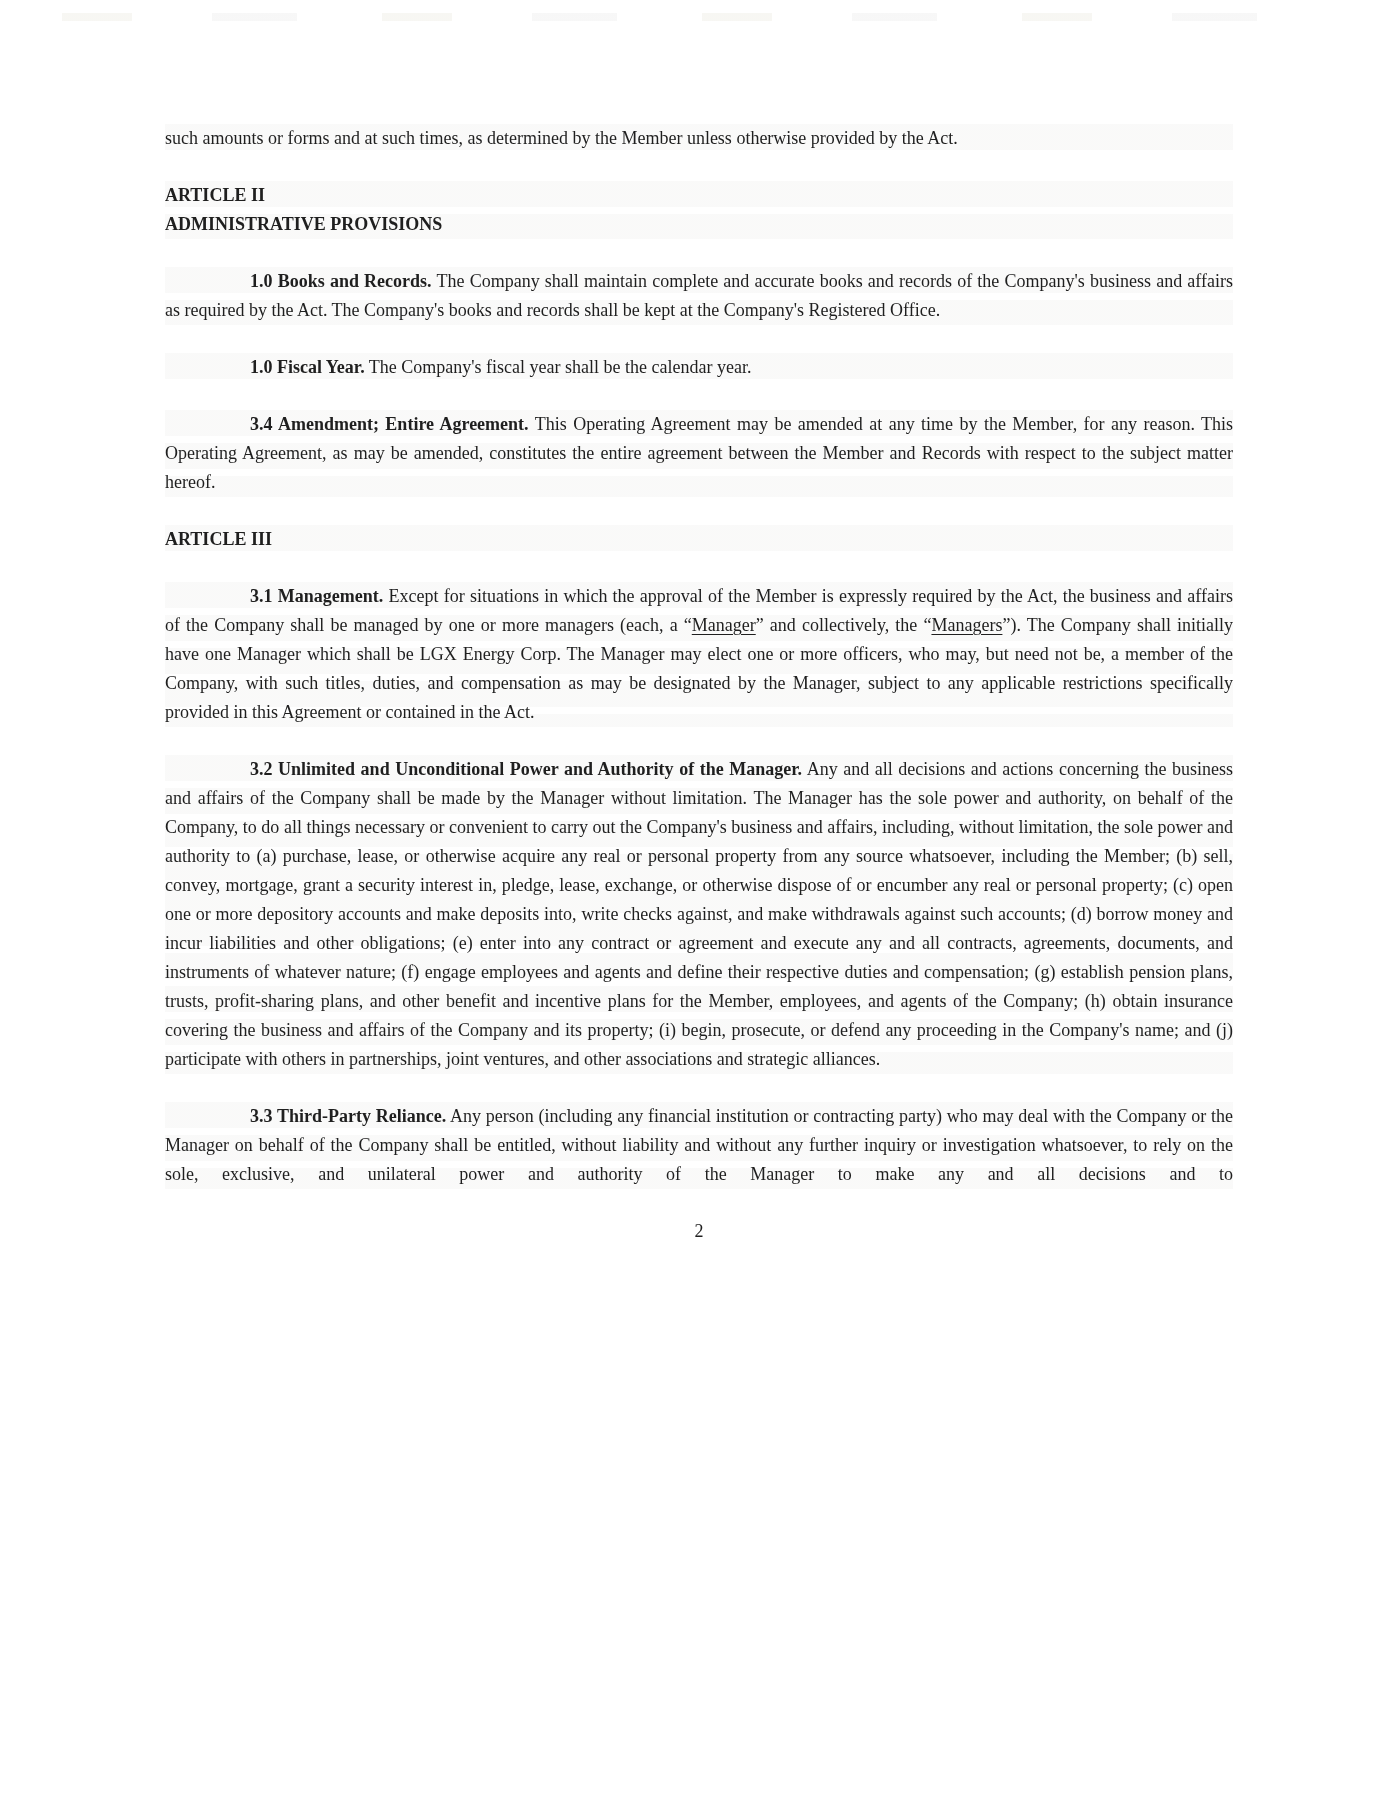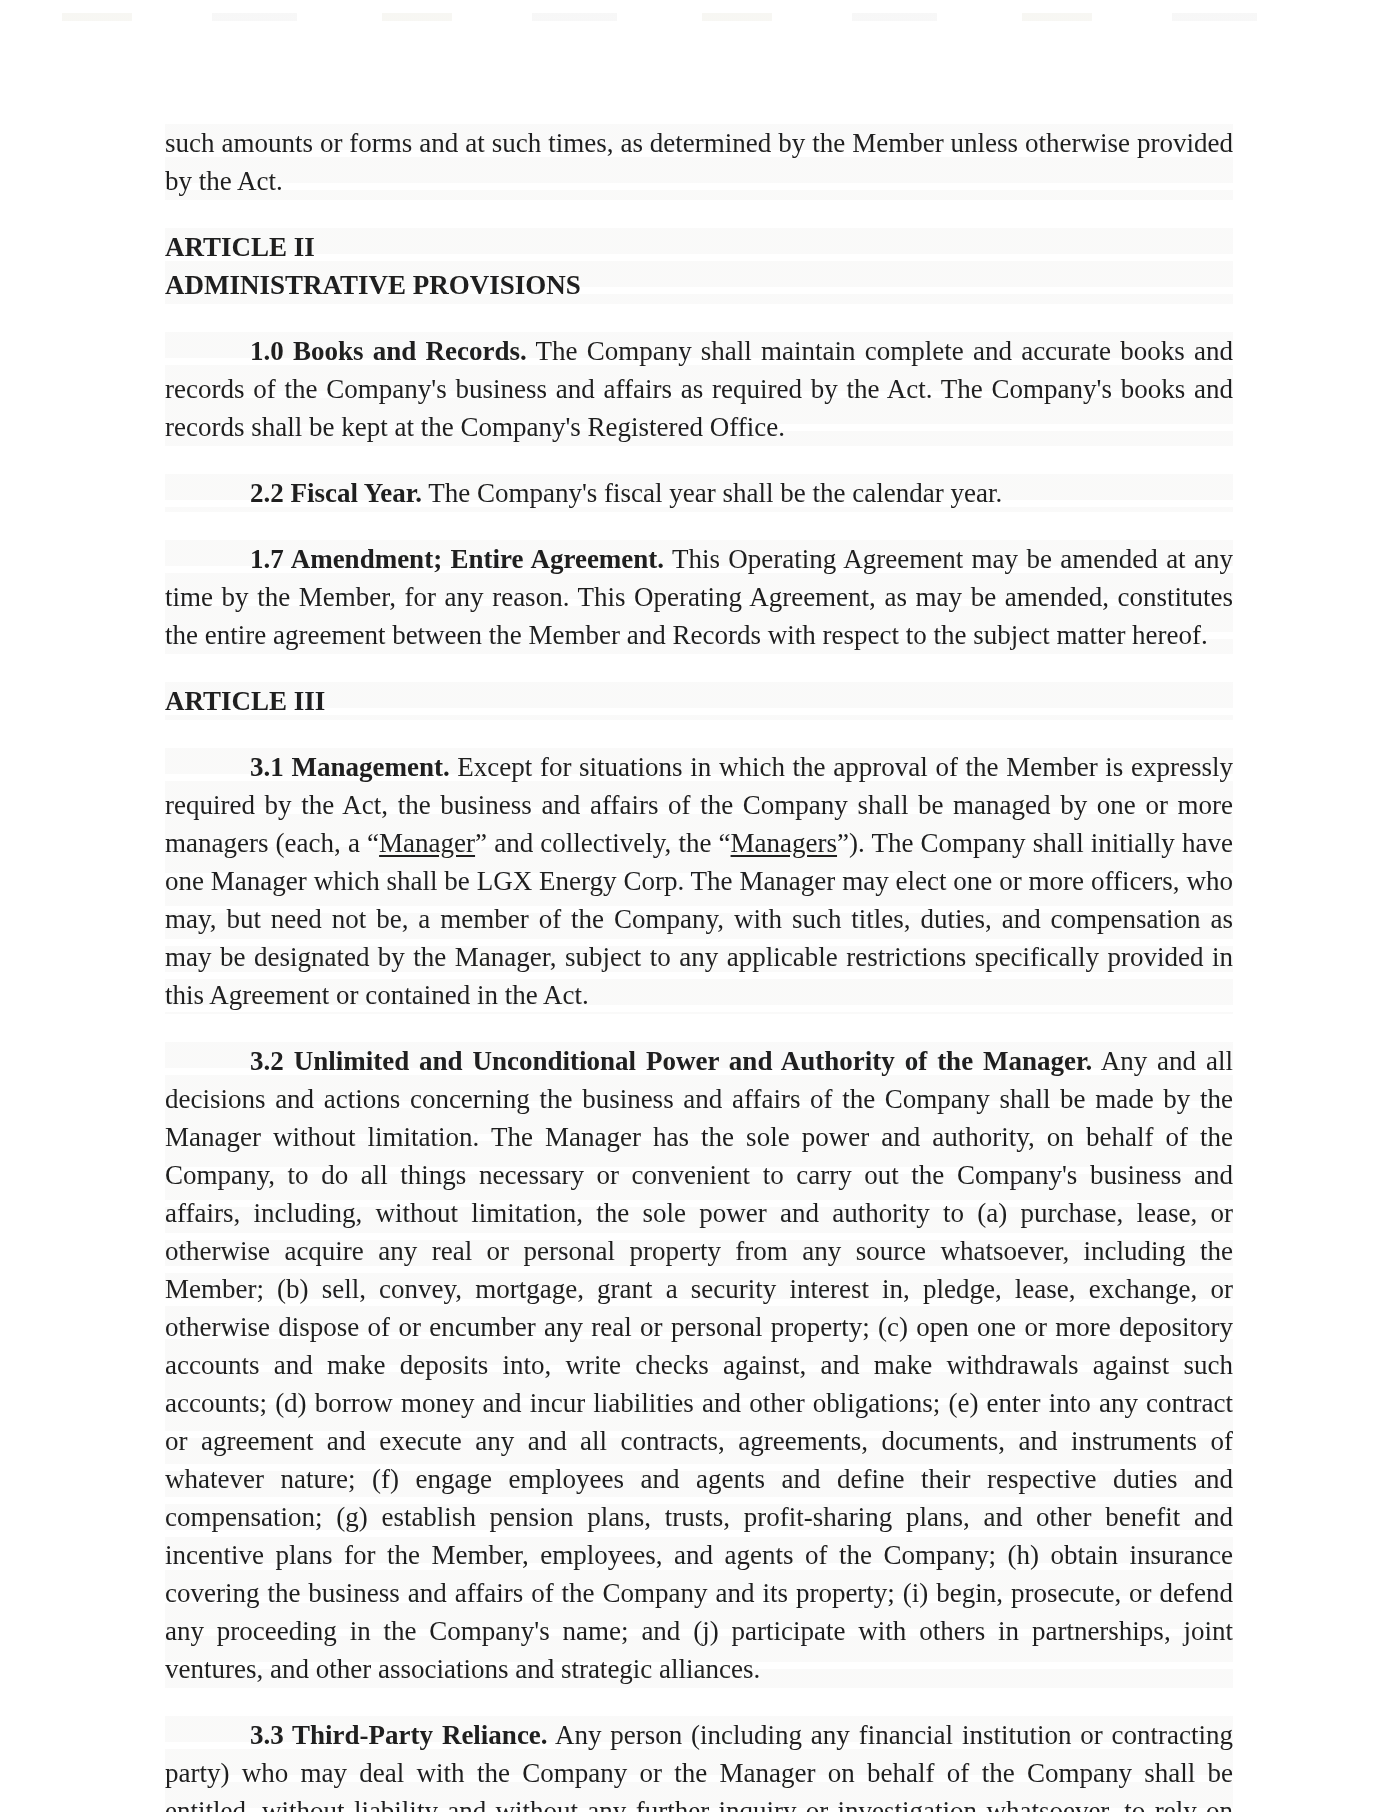--- a/index.html
+++ b/index.html
@@ -32,22 +32,22 @@
     background: repeating-linear-gradient(
       to right,
       rgba(168,162,120,0.16) 0 70px,
       rgba(0,0,0,0)          70px 150px,
       rgba(140,140,140,0.12) 150px 235px,
       rgba(0,0,0,0)          235px 320px
     );
     opacity: 0.55;
   }
   .para, .heading, .pagenum {
-    font-size: 27px;
-    line-height: 38px;
+    font-size: 18px;
+    line-height: 29px;
     margin: 0 0 28px 0;
     
     background: repeating-linear-gradient(
       to bottom,
       rgba(128,126,116,0.045) 0 26px,
       rgba(0,0,0,0)           26px 33px
     );
   }
   .para {
     text-align: justify;
@@ -75,23 +75,23 @@
 
   <p class="para"><span>such amounts or forms and at such times, as determined by the Member unless otherwise provided by the Act.</span></p>
 
   <div class="heading">
     <div>ARTICLE II</div>
     <div>ADMINISTRATIVE PROVISIONS</div>
   </div>
 
   <p class="para indent"><b class="run-in">1.0 Books and Records.</b><span> The Company shall maintain complete and accurate books and records of the Company's business and affairs as required by the Act. The Company's books and records shall be kept at the Company's Registered Office.</span></p>
 
-  <p class="para indent"><b class="run-in">2.2 Fiscal Year.</b><span> The Company's fiscal year shall be the calendar year.</span></p>
+  <p class="para indent"><b class="run-in">1.0 Fiscal Year.</b><span> The Company's fiscal year shall be the calendar year.</span></p>
 
-  <p class="para indent"><b class="run-in">1.7 Amendment; Entire Agreement.</b><span> This Operating Agreement may be amended at any time by the Member, for any reason. This Operating Agreement, as may be amended, constitutes the entire agreement between the Member and Records with respect to the subject matter hereof.</span></p>
+  <p class="para indent"><b class="run-in">3.4 Amendment; Entire Agreement.</b><span> This Operating Agreement may be amended at any time by the Member, for any reason. This Operating Agreement, as may be amended, constitutes the entire agreement between the Member and Records with respect to the subject matter hereof.</span></p>
 
   <div class="heading">
     <div>ARTICLE III</div>
   </div>
 
   <p class="para indent"><b class="run-in">3.1 Management.</b><span> Except for situations in which the approval of the Member is expressly required by the Act, the business and affairs of the Company shall be managed by one or more managers (each, a “</span><u>Manager</u><span>” and collectively, the “</span><u>Managers</u><span>”). The Company shall initially have one Manager which shall be LGX Energy Corp. The Manager may elect one or more officers, who may, but need not be, a member of the Company, with such titles, duties, and compensation as may be designated by the Manager, subject to any applicable restrictions specifically provided in this Agreement or contained in the Act.</span></p>
 
   <p class="para indent"><b class="run-in">3.2 Unlimited and Unconditional Power and Authority of the Manager.</b><span> Any and all decisions and actions concerning the business and affairs of the Company shall be made by the Manager without limitation. The Manager has the sole power and authority, on behalf of the Company, to do all things necessary or convenient to carry out the Company's business and affairs, including, without limitation, the sole power and authority to (a) purchase, lease, or otherwise acquire any real or personal property from any source whatsoever, including the Member; (b) sell, convey, mortgage, grant a security interest in, pledge, lease, exchange, or otherwise dispose of or encumber any real or personal property; (c) open one or more depository accounts and make deposits into, write checks against, and make withdrawals against such accounts; (d) borrow money and incur liabilities and other obligations; (e) enter into any contract or agreement and execute any and all contracts, agreements, documents, and instruments of whatever nature; (f) engage employees and agents and define their respective duties and compensation; (g) establish pension plans, trusts, profit-sharing plans, and other benefit and incentive plans for the Member, employees, and agents of the Company; (h) obtain insurance covering the business and affairs of the Company and its property; (i) begin, prosecute, or defend any proceeding in the Company's name; and (j) participate with others in partnerships, joint ventures, and other associations and strategic alliances.</span></p>
 
   <p class="para indent cutoff"><b class="run-in">3.3 Third-Party Reliance.</b><span> Any person (including any financial institution or contracting party) who may deal with the Company or the Manager on behalf of the Company shall be entitled, without liability and without any further inquiry or investigation whatsoever, to rely on the sole, exclusive, and unilateral power and authority of the Manager to make any and all decisions and to</span></p>

